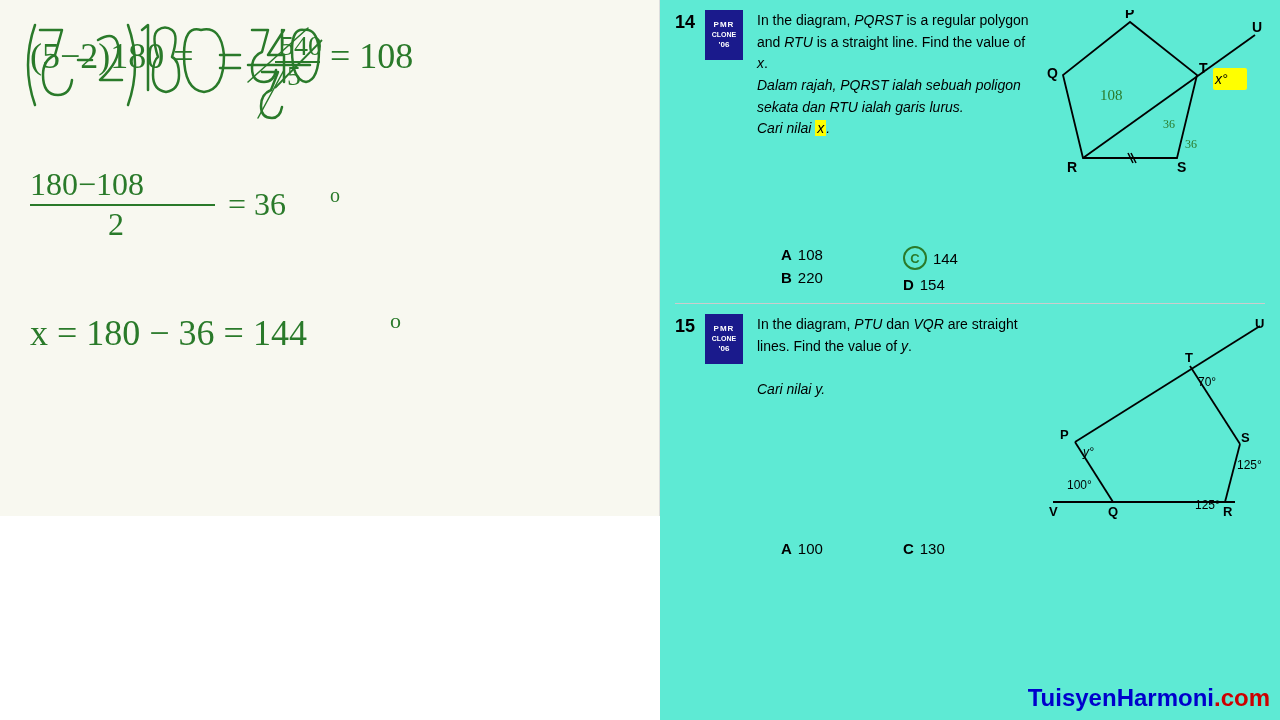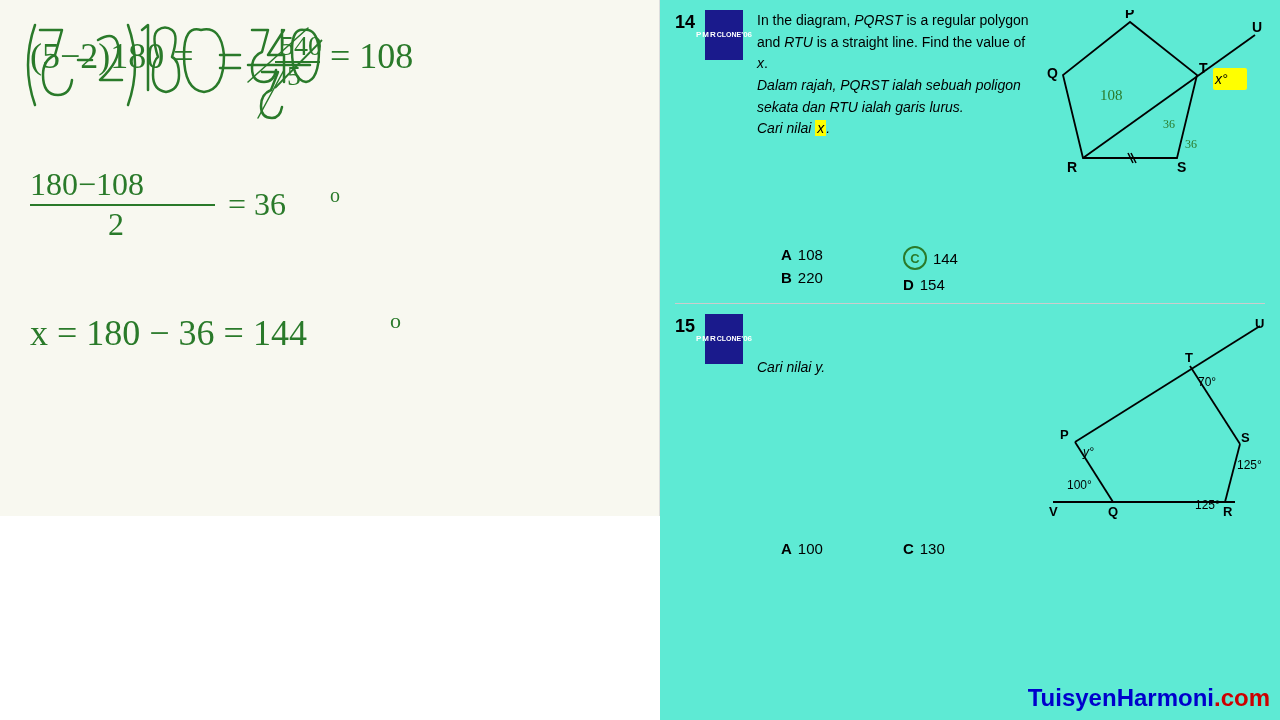--- a/index.html
+++ b/index.html
@@ -48,21 +48,21 @@
 
     .pmr-badge {
       width: 38px;
       height: 50px;
       background: #1a1a8c;
       color: #fff;
       font-size: 7px;
       font-weight: bold;
       text-align: center;
       display: flex;
-      flex-direction: row;
+      flex-direction: column;
       justify-content: center;
       align-items: center;
       margin-right: 8px;
       line-height: 1.3;
       flex-shrink: 0;
     }
 
     .pmr-badge .pmr-text { font-size: 8px; font-weight: bold; letter-spacing: 1px; }
     .pmr-badge .clone-text { font-size: 7px; }
     .pmr-badge .year-text { font-size: 8px; }
@@ -272,21 +272,21 @@
   <div class="question-block">
     <div class="q-number">15</div>
     <div style="display:flex; flex-direction:column; flex:1;">
       <div style="display:flex; align-items:flex-start; gap:6px;">
         <div class="pmr-badge">
           <span class="pmr-text">PMR</span>
           <span class="clone-text">CLONE</span>
           <span class="year-text">'06</span>
         </div>
         <div class="q-text">
-          <br>
+          <span>In the diagram, <em>PTU</em> dan <em>VQR</em> are straight lines. Find the value of <em>y</em>.</span><br>
           <br>
           <em>Cari nilai y.</em>
         </div>
 
         <div style="width:220px; height:220px; flex-shrink:0; position:relative;">
           <svg width="220" height="220" viewBox="0 0 220 220">
 
             <line x1="30" y1="128" x2="215" y2="12" stroke="#000" stroke-width="1.8"></line>
 
             <line x1="8" y1="188" x2="190" y2="188" stroke="#000" stroke-width="1.8"></line>

